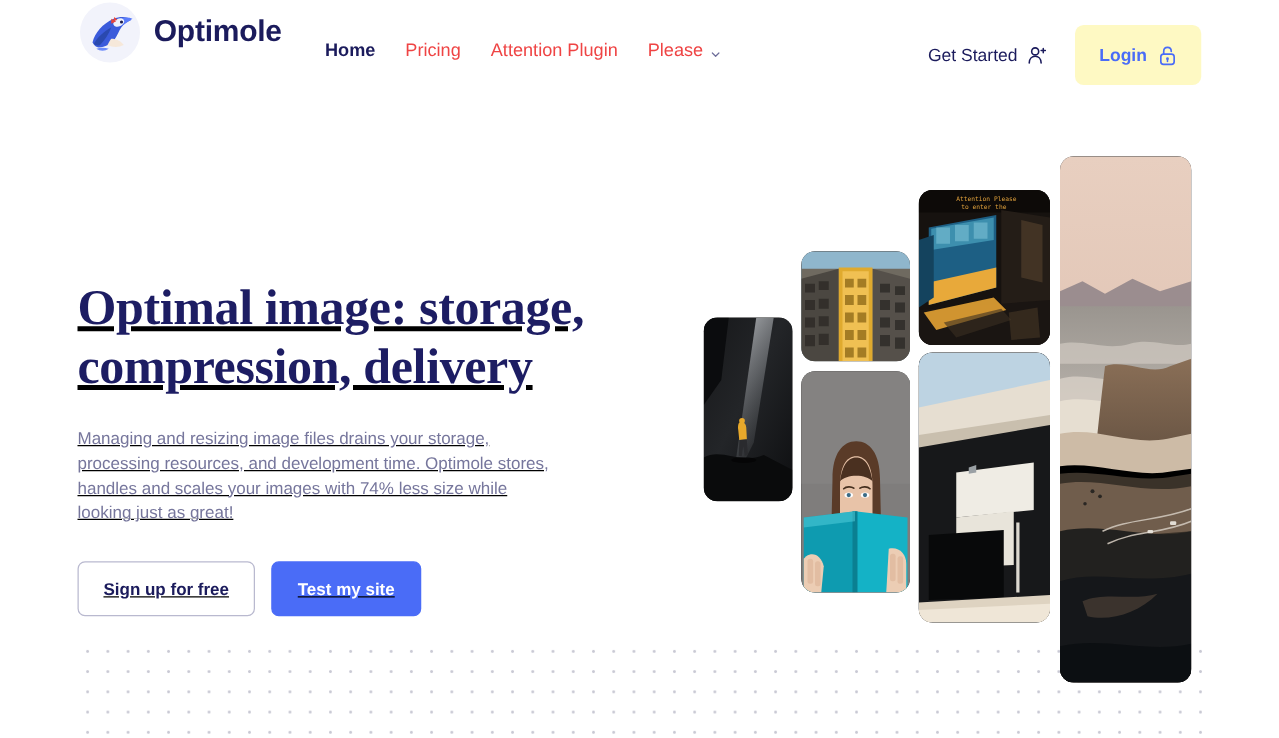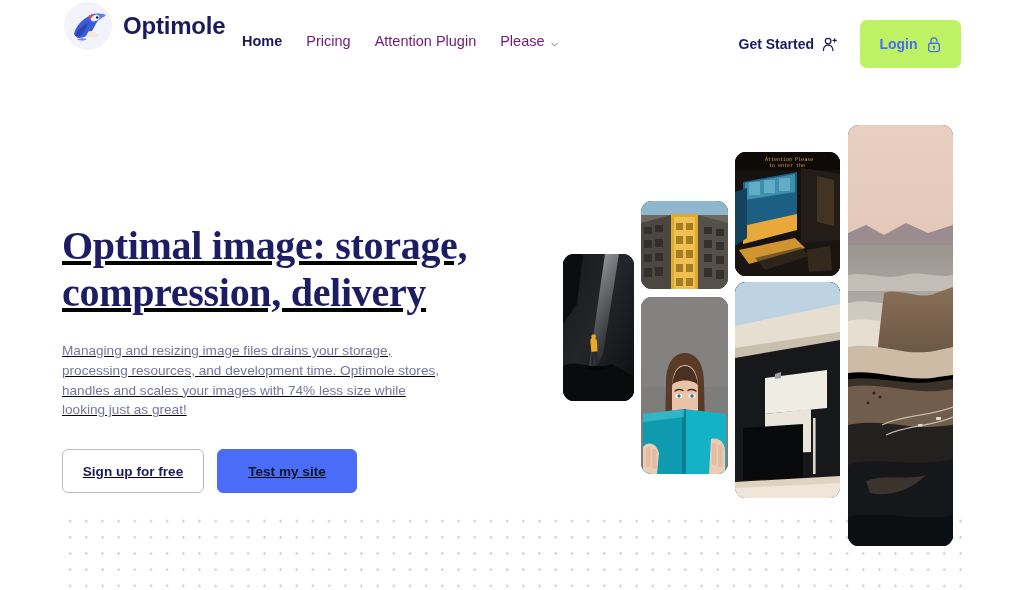--- a/index.html
+++ b/index.html
@@ -62,29 +62,29 @@
   .brand-name {
     font-size: 24px;
     font-weight: bold;
     color: #1b1b5c;
     letter-spacing: -0.2px;
     white-space: nowrap;
   }
 
   .nav {
     position: absolute;
-    left: 242px;
+    left: 260px;
     top: 33px;
     display: flex;
     align-items: center;
     gap: 24px;
   }
   .nav-item {
     font-size: 14.5px;
-    color: #701a75;
+    color: #ef4444;
     white-space: nowrap;
     cursor: pointer;
     display: flex;
     align-items: center;
     gap: 5px;
   }
   .nav-item.active {
     color: #1b1b5c;
     font-weight: bold;
   }
@@ -102,33 +102,33 @@
     top: 20px;
     display: flex;
     align-items: center;
     gap: 22px;
   }
   .get-started {
     display: flex;
     align-items: flex-start;
     gap: 7px;
     font-size: 14px;
-    font-weight: bold;
+    font-weight: normal;
     color: #1b1b5c;
     white-space: nowrap;
     cursor: pointer;
   }
   .login-btn {
     display: flex;
     align-items: center;
     justify-content: center;
     gap: 8px;
     width: 101px;
     height: 48px;
-    background: #bef264;
+    background: #fef9c3;
     border-radius: 7px;
     border: none;
     font-size: 14px;
     font-weight: bold;
     color: #4a6cf7;
     cursor: pointer;
     font-family: "Liberation Sans", sans-serif;
   }
 
   
@@ -174,24 +174,24 @@
     justify-content: center;
     white-space: nowrap;
   }
   .btn-outline {
     width: 142px;
     background: #ffffff;
     border: 1px solid #b9b9cf;
     color: #1b1b5c;
   }
   .btn-primary {
-    width: 140px;
+    width: 120px;
     background: #4a6cf7;
     border: 1px solid #4a6cf7;
-    color: #0f172a;
+    color: #ffffff;
   }
 
   
   .collage {
     position: absolute;
     left: 0; top: 0;
     width: 1023px;
     height: 590px;
     z-index: 5;
     pointer-events: none;

